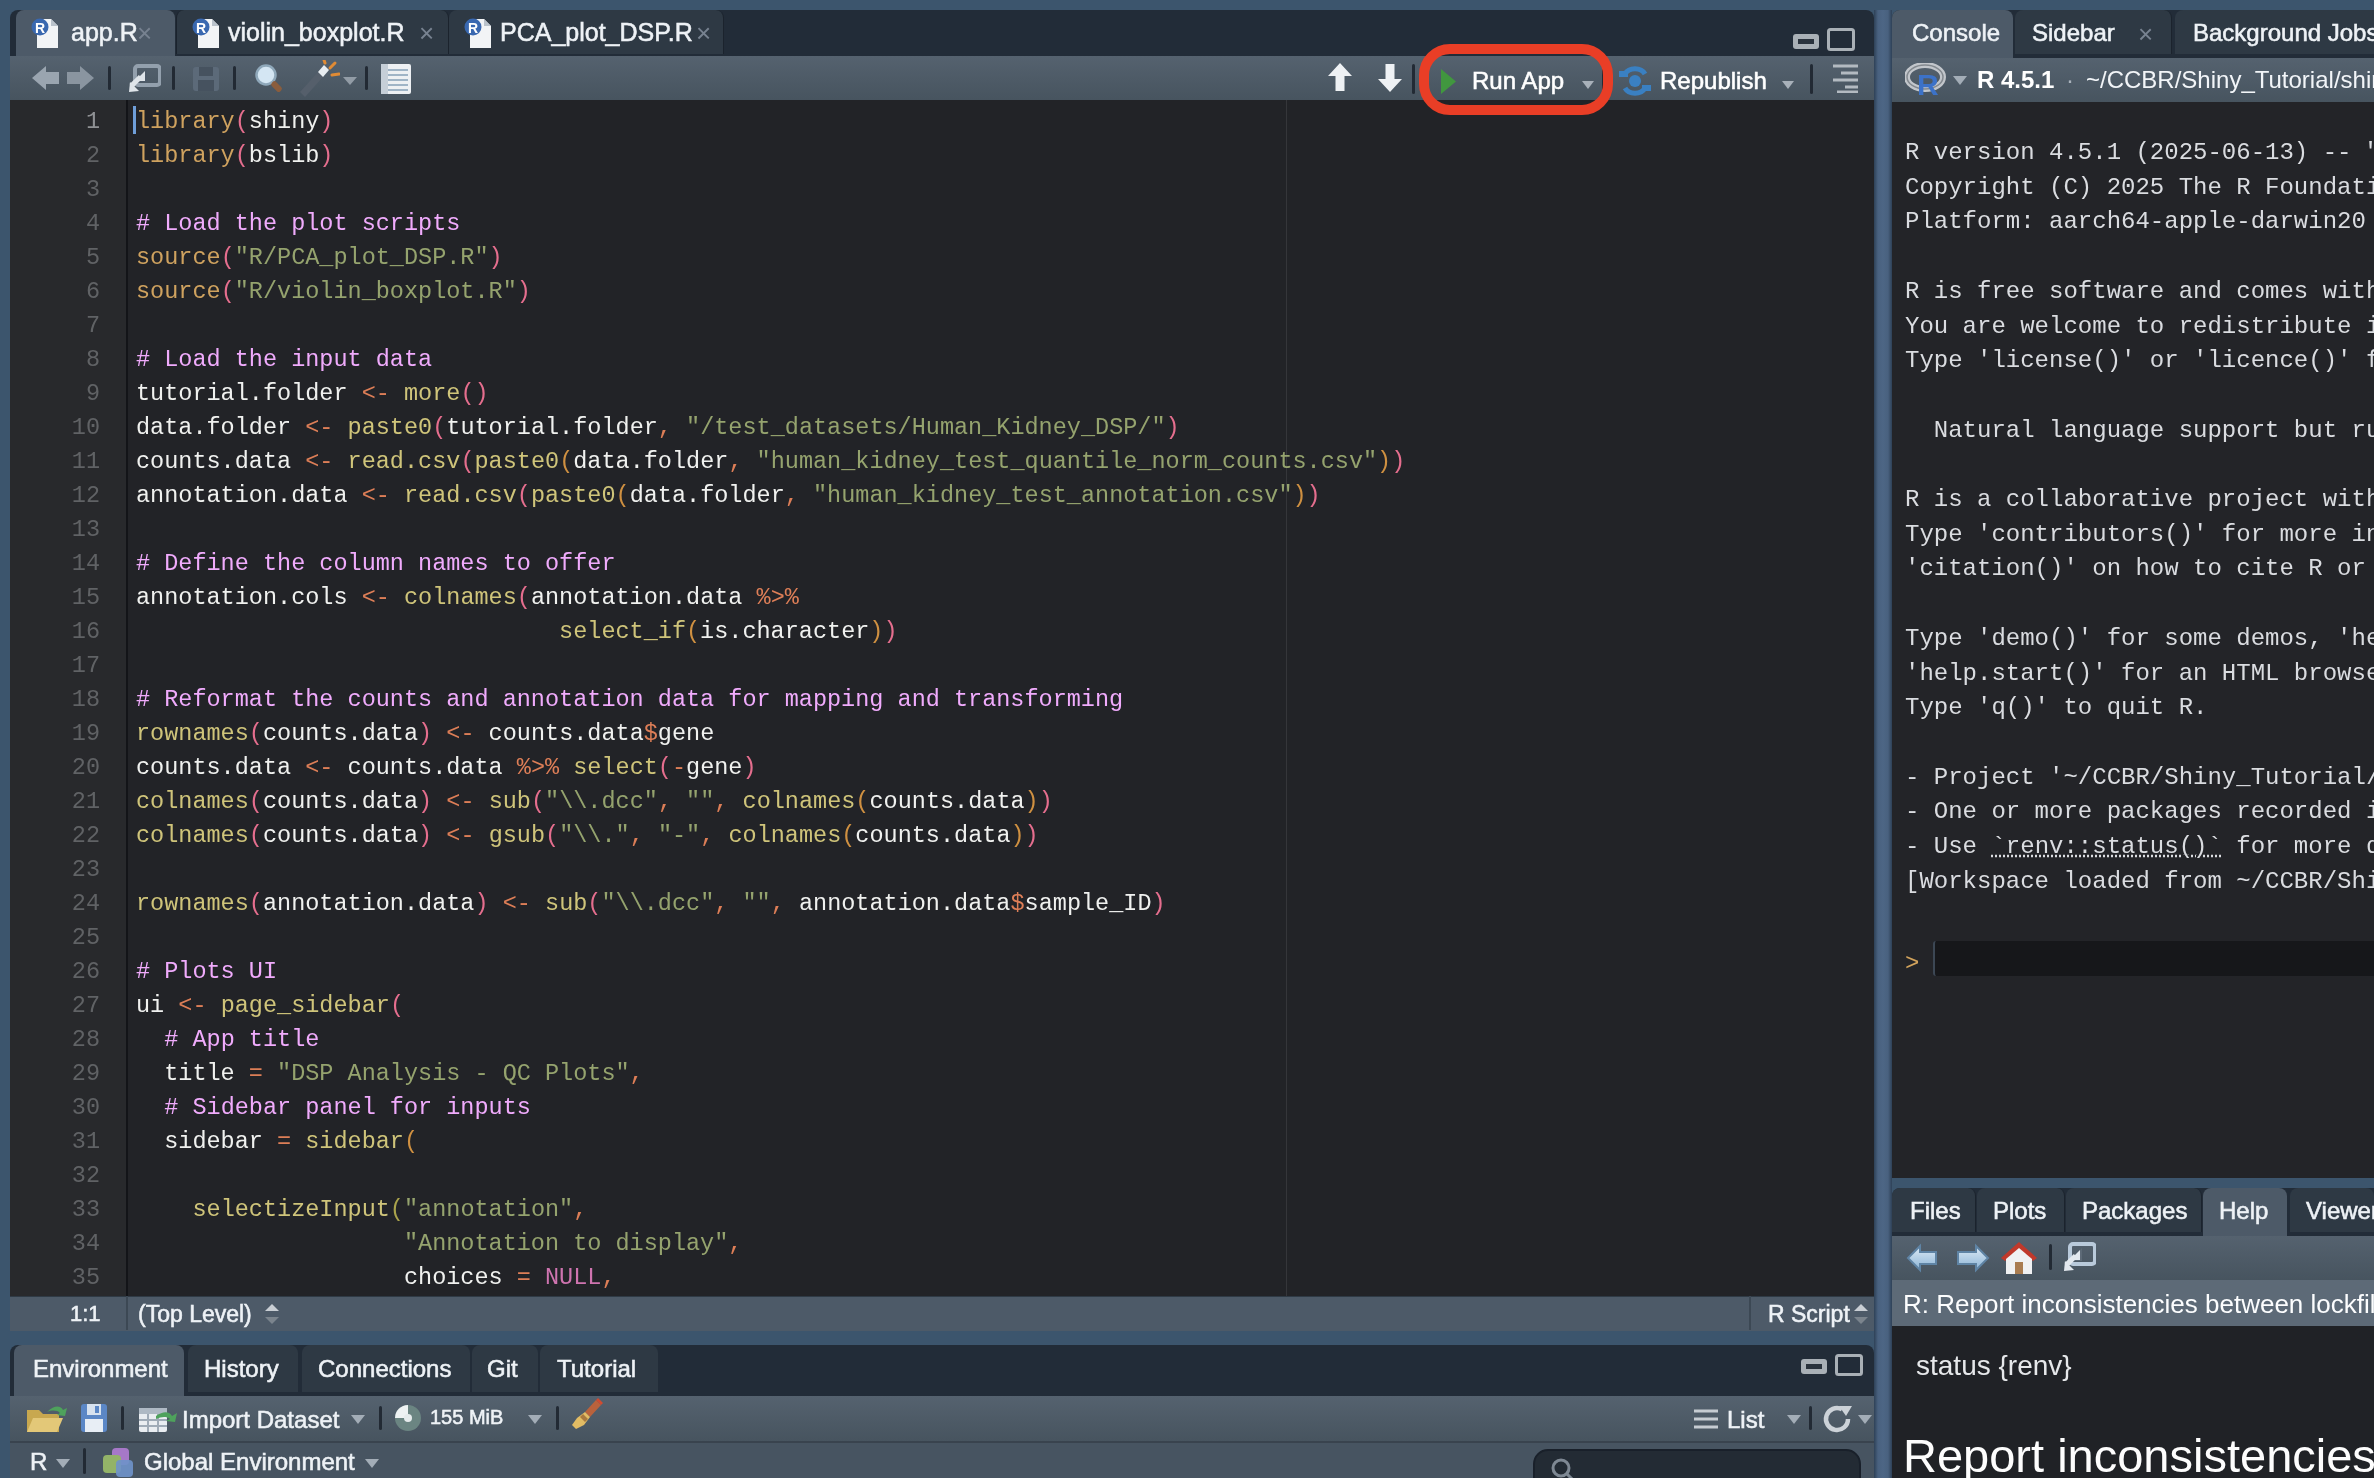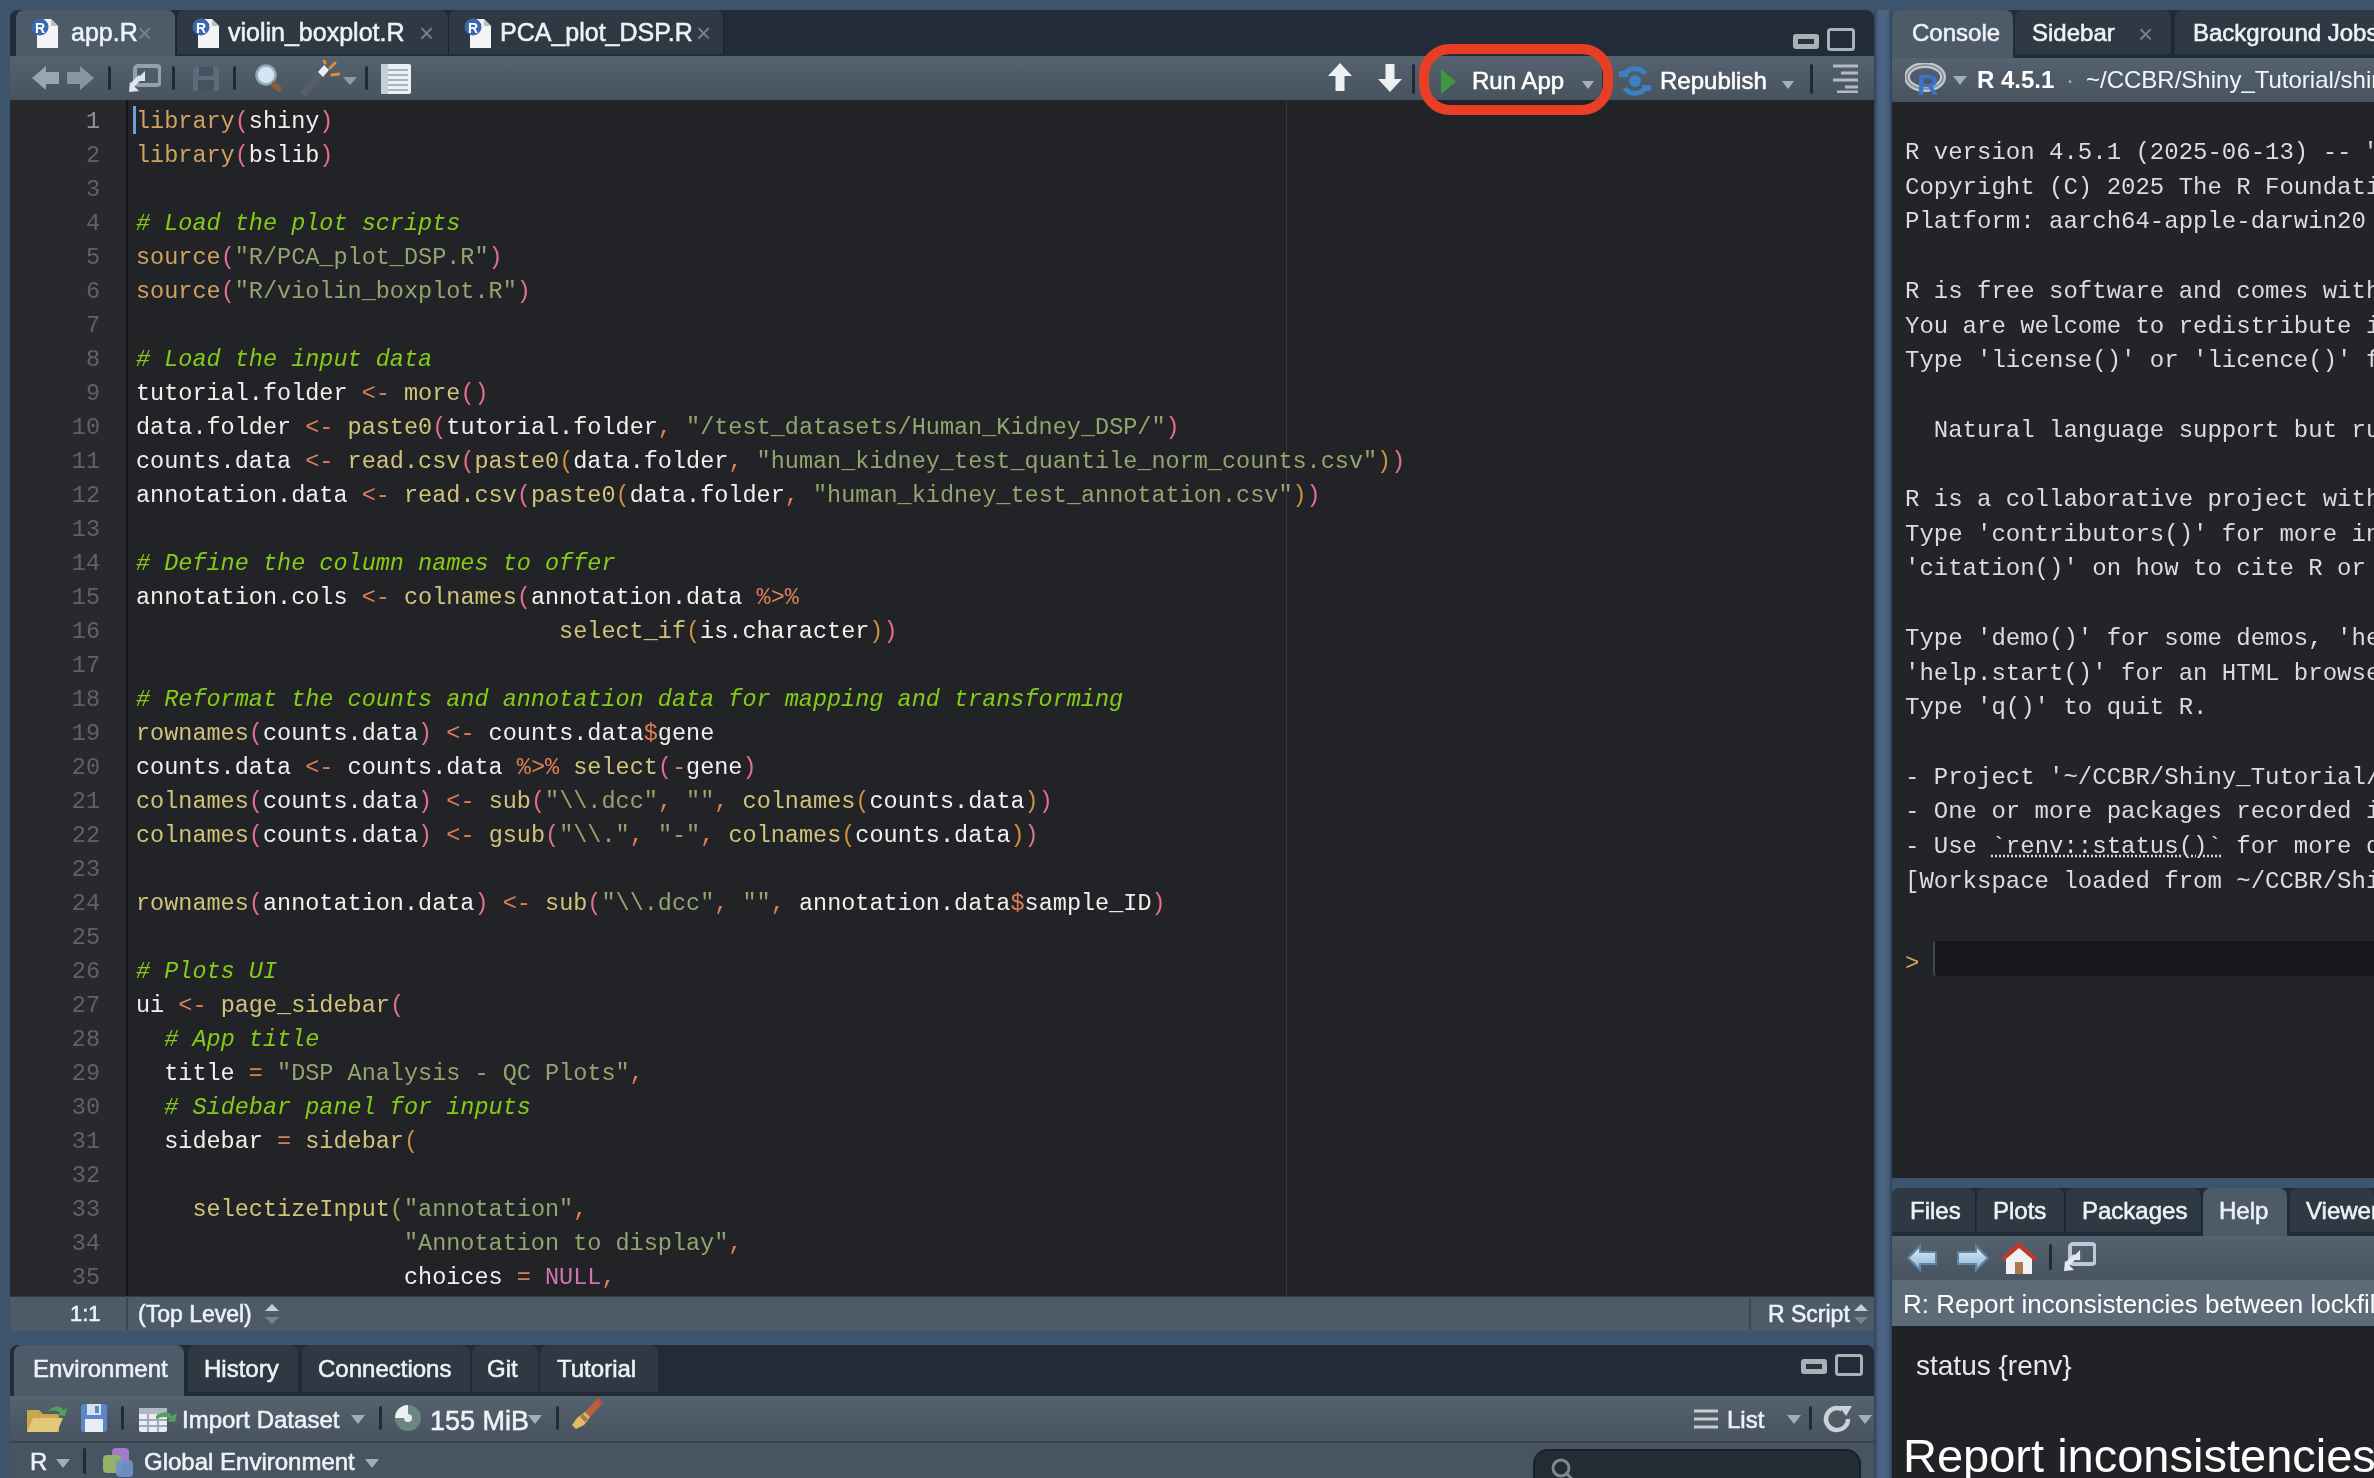--- a/index.html
+++ b/index.html
@@ -1,21 +1,21 @@
 <!DOCTYPE html>
 <html><head><meta charset="utf-8"><style>
 html,body{margin:0;padding:0}
 body{width:2374px;height:1478px;background:#3c556d;overflow:hidden;position:relative;font-family:"Liberation Sans",sans-serif}
 .abs{position:absolute}
 .mono{font-family:"Liberation Mono",monospace}
 pre{margin:0;font-family:"Liberation Mono",monospace}
 .tabtxt{color:#eef2f6;font-size:24px;white-space:nowrap;-webkit-text-stroke:0.55px #eef2f6}
 .etxt{font-size:25px}
 
-.k{color:#cfa25f}.f{color:#cfc47a}.s{color:#95a36e}.c{color:#84cc16;font-style:italic}
+.k{color:#cfa25f}.f{color:#cfc47a}.s{color:#95a36e}.c{color:#f0abfc;}
 .o{color:#dd7e57}.p0{color:#e56e8e}.p1{color:#cf9041}.p2{color:#aaa34c}.n{color:#cf74b0}
 .sep{position:absolute;width:3px;background:#222a34;border-radius:2px}
 </style></head><body>
 
 <div class="abs" style="left:1874px;top:10px;width:18px;height:1468px;background:linear-gradient(90deg,#2e4157 0px,#49617f 4px,#4d6685 9px,#49617f 14px,#2e4157 18px)"></div>
 
 <div class="abs" style="left:10px;top:10px;width:1864px;height:1320px;background:#222c38;border-radius:8px 8px 0 0"></div>
 
 <div class="abs" style="left:176px;top:10px;width:271px;height:44px;background:#2e3944;border-radius:8px 8px 0 0;border-left:1px solid #1b232d;border-right:1px solid #1b232d"></div>
 <div class="abs" style="left:449px;top:10px;width:274px;height:44px;background:#2e3944;border-radius:8px 8px 0 0;border-right:1px solid #1b232d"></div>
@@ -286,21 +286,21 @@
 <div class="abs tabtxt" style="left:182px;top:1406px;font-size:24px">Import Dataset</div>
 <svg class="abs" style="left:350px;top:1414px" width="16" height="11">
     <polygon points="1,1 15,1 8,10" fill="#a3adb7"></polygon>
   </svg>
 <div class="sep" style="left:379px;top:1406px;height:24px"></div>
 <svg class="abs" style="left:394px;top:1404px" width="28" height="28">
     <circle cx="14" cy="14" r="13" fill="#6b8582"></circle>
     <path d="M14 14 L14 1 A13 13 0 0 0 1 14 z" fill="#eef2f3"></path>
     <circle cx="14" cy="14" r="4" fill="#e5ebec"></circle>
   </svg>
-<div class="abs tabtxt" style="left:430px;top:1406px;font-size:27px">155 MiB</div>
+<div class="abs tabtxt" style="left:430px;top:1406px;font-size:20px">155 MiB</div>
 <svg class="abs" style="left:527px;top:1414px" width="16" height="11">
     <polygon points="1,1 15,1 8,10" fill="#a3adb7"></polygon>
   </svg>
 <div class="sep" style="left:556px;top:1406px;height:24px"></div>
 <svg class="abs" style="left:570px;top:1398px" width="40" height="40">
     <polygon points="26,2 31,7 20,19 15,14" fill="#b9623c"></polygon>
     <polygon points="28,0 33,5 31,7 26,2" fill="#d14b30"></polygon>
     <polygon points="15,14 20,19 14,27 6,31 2,27 7,20" fill="#e2bc64"></polygon>
     <polygon points="13,16 18,21 15,24 10,19" fill="#a8793f"></polygon>
   </svg>

